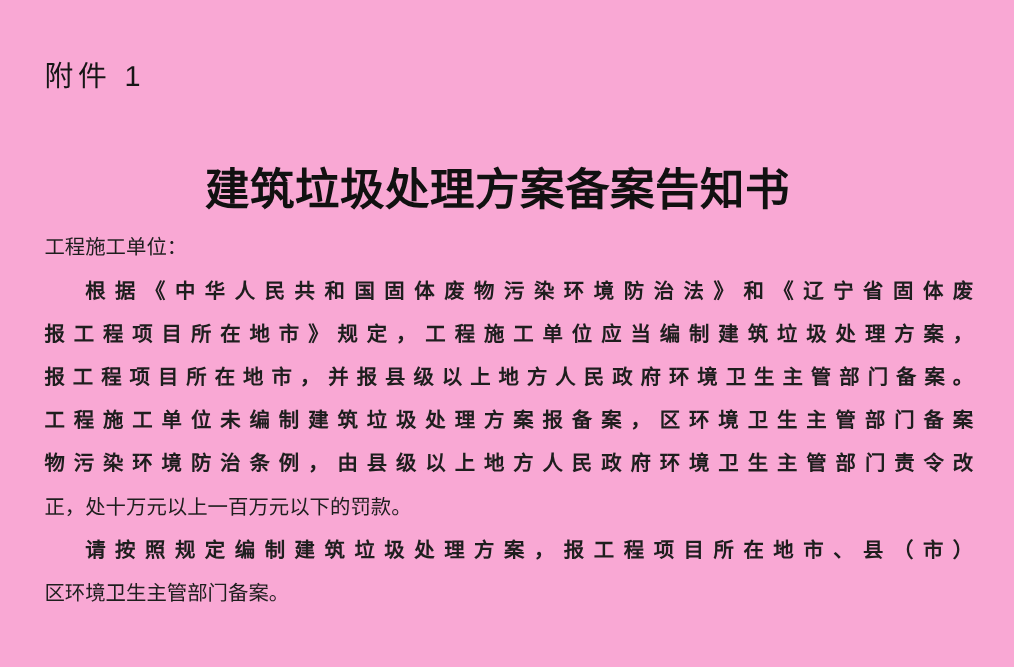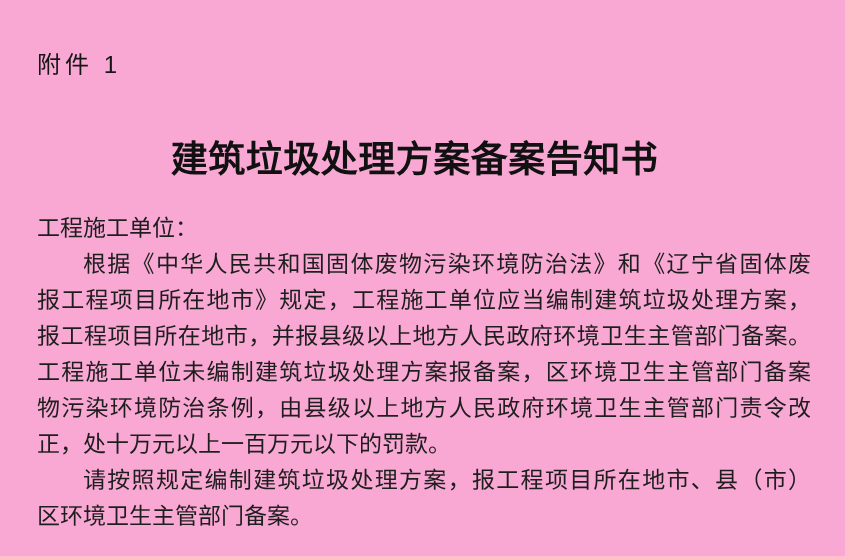--- a/index.html
+++ b/index.html
@@ -51,38 +51,39 @@
     letter-spacing: 0.5px;
     color: #111111;
     margin-top: 16px;
   }
 
   
   .doc-body {
     position: absolute;
     left: 37px;
     width: 774px;
-    top: 211px;
-    font-size: 23px;
+    top: 189px;
+    font-size: 17px;
     color: #1e1e1e;
   }
 
   .line {
     height: 36px;
     line-height: 36px;
     text-align: left;
     white-space: nowrap;
   }
 
   
   .line.just {
     white-space: normal;
     text-align: justify;
     text-align-last: justify;
     text-justify: inter-character;
+    font-weight: bold;
   }
 
   
   .line.indent {
     text-indent: 2em;
   }
 </style>
 </head>
 <body>
 

